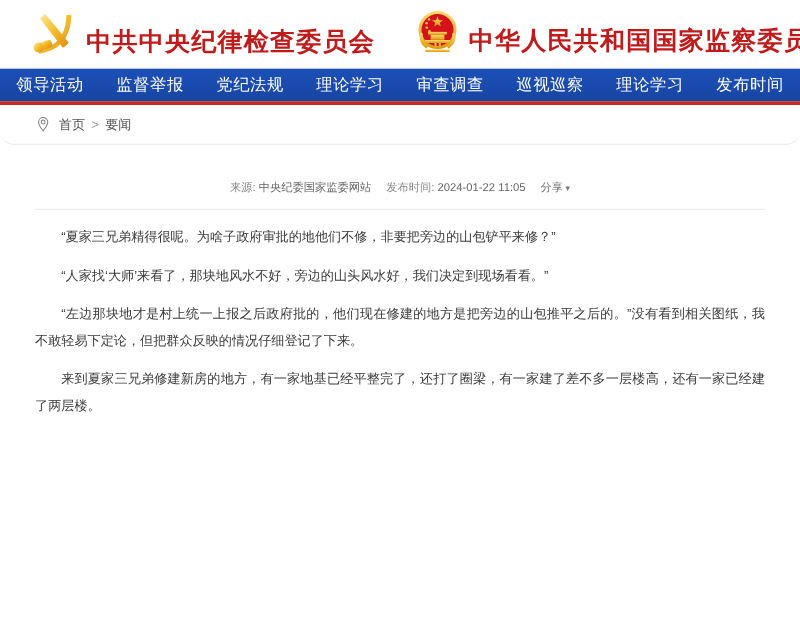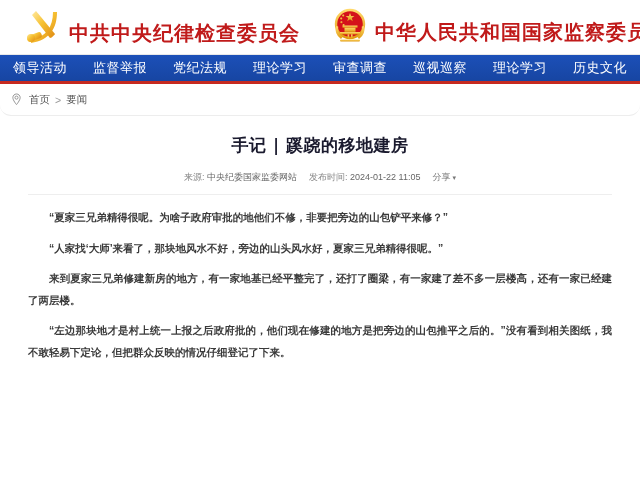--- a/index.html
+++ b/index.html
@@ -73,21 +73,21 @@
     letter-spacing: 0.5px;
     white-space: nowrap;
     cursor: pointer;
   }
 
   
   .breadcrumb {
     height: 32px;
     display: flex;
     align-items: center;
-    padding-left: 10px;
+    padding-left: 28px;
     box-sizing: border-box;
     border-bottom: 1px solid #ededed;
     font-size: 10.5px;
     color: #555;
     border-radius: 11px;
   }
   .pin-icon {
     width: 13px; height: 13px;
     margin-right: 6px;
     flex: 0 0 auto;
@@ -130,21 +130,20 @@
   .body-copy {
     margin-top: 12px;
     font-size: 10.5px;
     line-height: 2.05;
     color: #3a3a3a;
     text-align: justify;
   }
   .body-copy p {
     margin: 4px 0 9px 0;
     text-indent: 2em;
-    font-weight: bold;
   }
 </style>
 </head>
 <body>
 
 <div class="masthead">
 
   <div class="brand-block">
     <span class="logo-ccdi">
       <svg viewBox="0 0 40 40" width="40" height="40" aria-hidden="true">
@@ -195,54 +194,53 @@
 </div>
 
 <div class="navbar">
   <span class="nav-item">领导活动</span>
   <span class="nav-item">监督举报</span>
   <span class="nav-item">党纪法规</span>
   <span class="nav-item">理论学习</span>
   <span class="nav-item">审查调查</span>
   <span class="nav-item">巡视巡察</span>
   <span class="nav-item">理论学习</span>
-  <span class="nav-item">历史文化</span>
+  <span class="nav-item">发布时间</span>
 </div>
 
 <div class="breadcrumb">
   <span class="pin-icon">
     <svg viewBox="0 0 16 16" width="13" height="13" aria-hidden="true">
       <path d="M8 1.2c-2.5 0-4.5 2-4.5 4.5 0 3.3 4.5 8.6 4.5 8.6s4.5-5.3 4.5-8.6c0-2.5-2-4.5-4.5-4.5z" fill="none" stroke="#8a8a8a" stroke-width="1.1"></path>
       <circle cx="8" cy="5.7" r="1.9" fill="none" stroke="#8a8a8a" stroke-width="1.1"></circle>
     </svg>
   </span>
   <span class="crumb-link">首页</span>
   <span class="crumb-sep">&gt;</span>
   <span class="crumb-current">要闻</span>
 </div>
 
 <div class="article">
 
-  <h1 class="article-title">手记 | 蹊跷的移地建房</h1>
 
   <div class="meta-row">
     <span class="meta-item">
       <span class="meta-label">来源:</span>
       <span class="meta-value">中央纪委国家监委网站</span>
     </span>
     <span class="meta-item">
       <span class="meta-label">发布时间:</span>
       <span class="meta-value">2024-01-22 11:05</span>
     </span>
     <span class="meta-item share">
       <span>分享</span><span class="caret">▾</span>
     </span>
   </div>
 
   <div class="body-copy">
     <p>“夏家三兄弟精得很呢。为啥子政府审批的地他们不修，非要把旁边的山包铲平来修？”</p>
-    <p>“人家找‘大师’来看了，那块地风水不好，旁边的山头风水好，夏家三兄弟精得很呢。”</p>
+    <p>“人家找‘大师’来看了，那块地风水不好，旁边的山头风水好，我们决定到现场看看。”</p>
+    <p>“左边那块地才是村上统一上报之后政府批的，他们现在修建的地方是把旁边的山包推平之后的。”没有看到相关图纸，我不敢轻易下定论，但把群众反映的情况仔细登记了下来。</p>
     <p>来到夏家三兄弟修建新房的地方，有一家地基已经平整完了，还打了圈梁，有一家建了差不多一层楼高，还有一家已经建了两层楼。</p>
-    <p>“左边那块地才是村上统一上报之后政府批的，他们现在修建的地方是把旁边的山包推平之后的。”没有看到相关图纸，我不敢轻易下定论，但把群众反映的情况仔细登记了下来。</p>
 
   </div>
 
 </div>
 
 </body></html>

